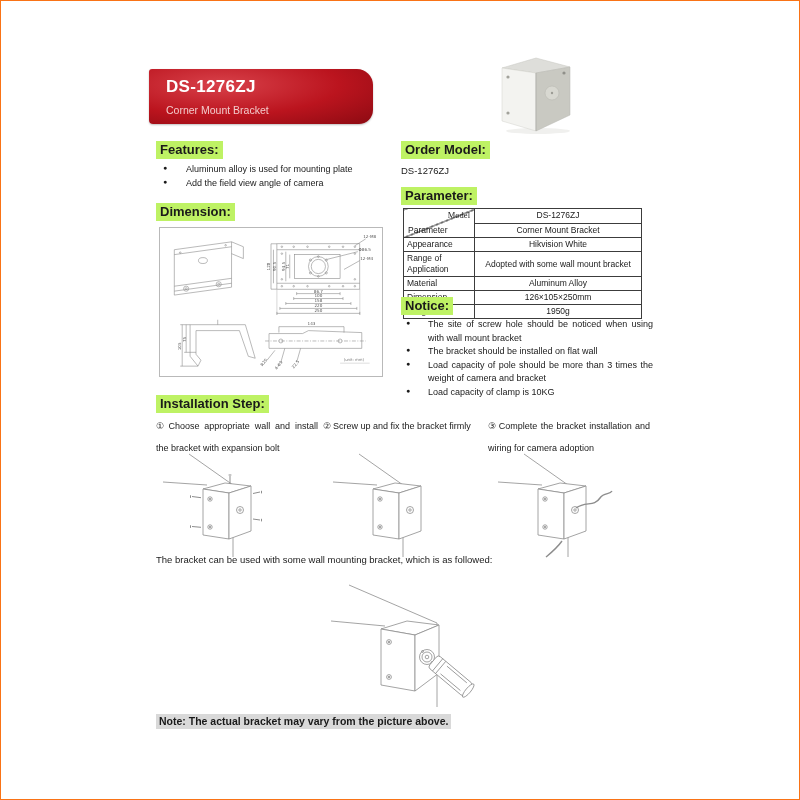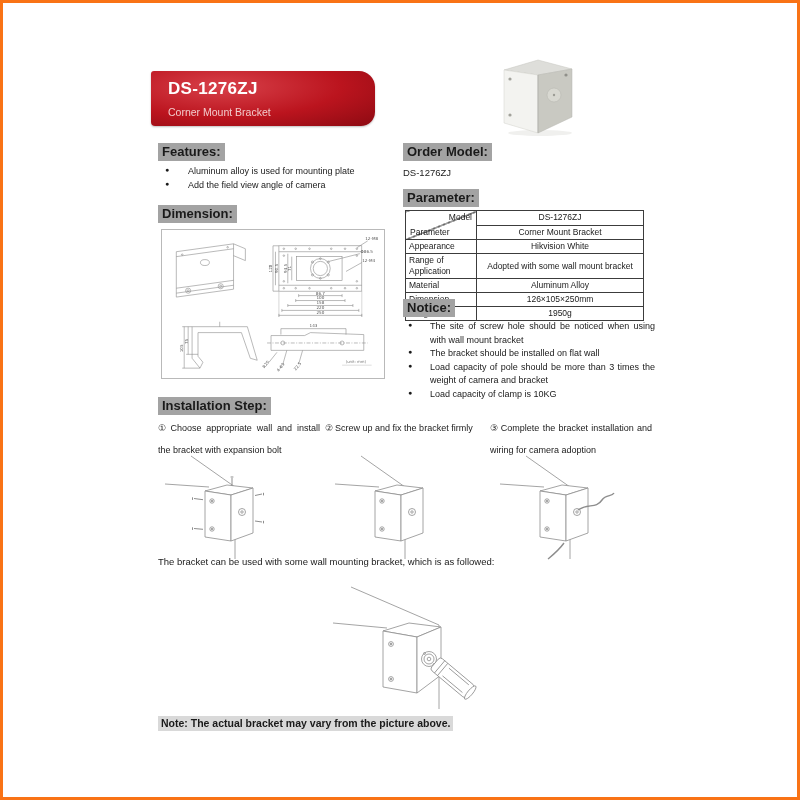--- a/index.html
+++ b/index.html
@@ -1,39 +1,39 @@
 <!DOCTYPE html>
 <html><head>
 <meta charset="utf-8">
 <style>
   html,body{margin:0;padding:0;background:#fff;}
   body{width:800px;height:800px;position:relative;font-family:"Liberation Sans",sans-serif;color:#1a1a1a;}
-  .page{position:absolute;inset:0;border:3px solid #f97316;box-sizing:border-box;background:#fff;}
+  .page{position:absolute;inset:0;border:1px solid #f97316;box-sizing:border-box;background:#fff;}
   .abs{position:absolute;}
-  .hl{display:inline-block;background:#a3a3a3;font-weight:bold;font-size:13px;line-height:1.35;padding:0 4px;}
+  .hl{display:inline-block;background:#bef264;font-weight:bold;font-size:13px;line-height:1.35;padding:0 4px;}
   
   .banner{left:148px;top:68px;width:224px;height:55px;border-radius:3px 16px 14px 4px;
     background:radial-gradient(ellipse at 32% 28%,#d8414a 0%,#bb141e 55%,#8c0a12 100%);
     color:#fff;box-sizing:border-box;padding:8px 0 0 17px;
     box-shadow:0 1px 2px rgba(0,0,0,.25);}
   .banner .t{font-size:17px;font-weight:bold;letter-spacing:.3px;}
   .banner .s{font-size:10.5px;color:#f2cbcb;margin-top:7px;}
   
   ul.blist{list-style:none;margin:0;padding:0;}
   ul.blist li{position:relative;padding-left:30px;font-size:9px;line-height:1.55;}
   ul.blist li::before{content:"●";position:absolute;left:7px;top:0;font-size:7px;}
   ul.blist.justify li{text-align:justify;line-height:1.5;padding-left:27px;}
   ul.blist.justify li::before{left:5px;}
   
   table.ptable{border-collapse:collapse;width:239px;font-size:8.5px;}
   table.ptable td{border:1px solid #3c3c3c;padding:1px 3px;text-align:center;line-height:1.3;vertical-align:middle;}
   table.ptable td.lbl{text-align:left;width:64px;}
   td.diag{position:relative;height:26px;padding:0;
     background:linear-gradient(to bottom right,transparent calc(50% - .6px),#3c3c3c calc(50% - .6px),#3c3c3c calc(50% + .6px),transparent calc(50% + .6px));}
-  td.diag .top{position:absolute;top:1px;right:4px;}
+  td.diag .top{position:absolute;top:1px;right:4px;font-family:Liberation Serif, serif;}
   td.diag .bot{position:absolute;bottom:1px;left:4px;}
   
   .step{font-size:9px;line-height:2.45;text-align:justify;width:162px;}
   .step .n{margin-right:2px;}
   .plain{font-size:9.5px;}
   .notebar{font-weight:bold;font-size:10.5px;background:#d9d9d9;display:inline-block;padding:0 3px;line-height:1.4;text-align:right;}
   .drawbox{left:158px;top:226px;width:224px;height:150px;border:1px solid #b9b9b9;box-sizing:border-box;background:#fff;}
   svg text{font-family:"DejaVu Sans",sans-serif;}
 </style>
 </head>

